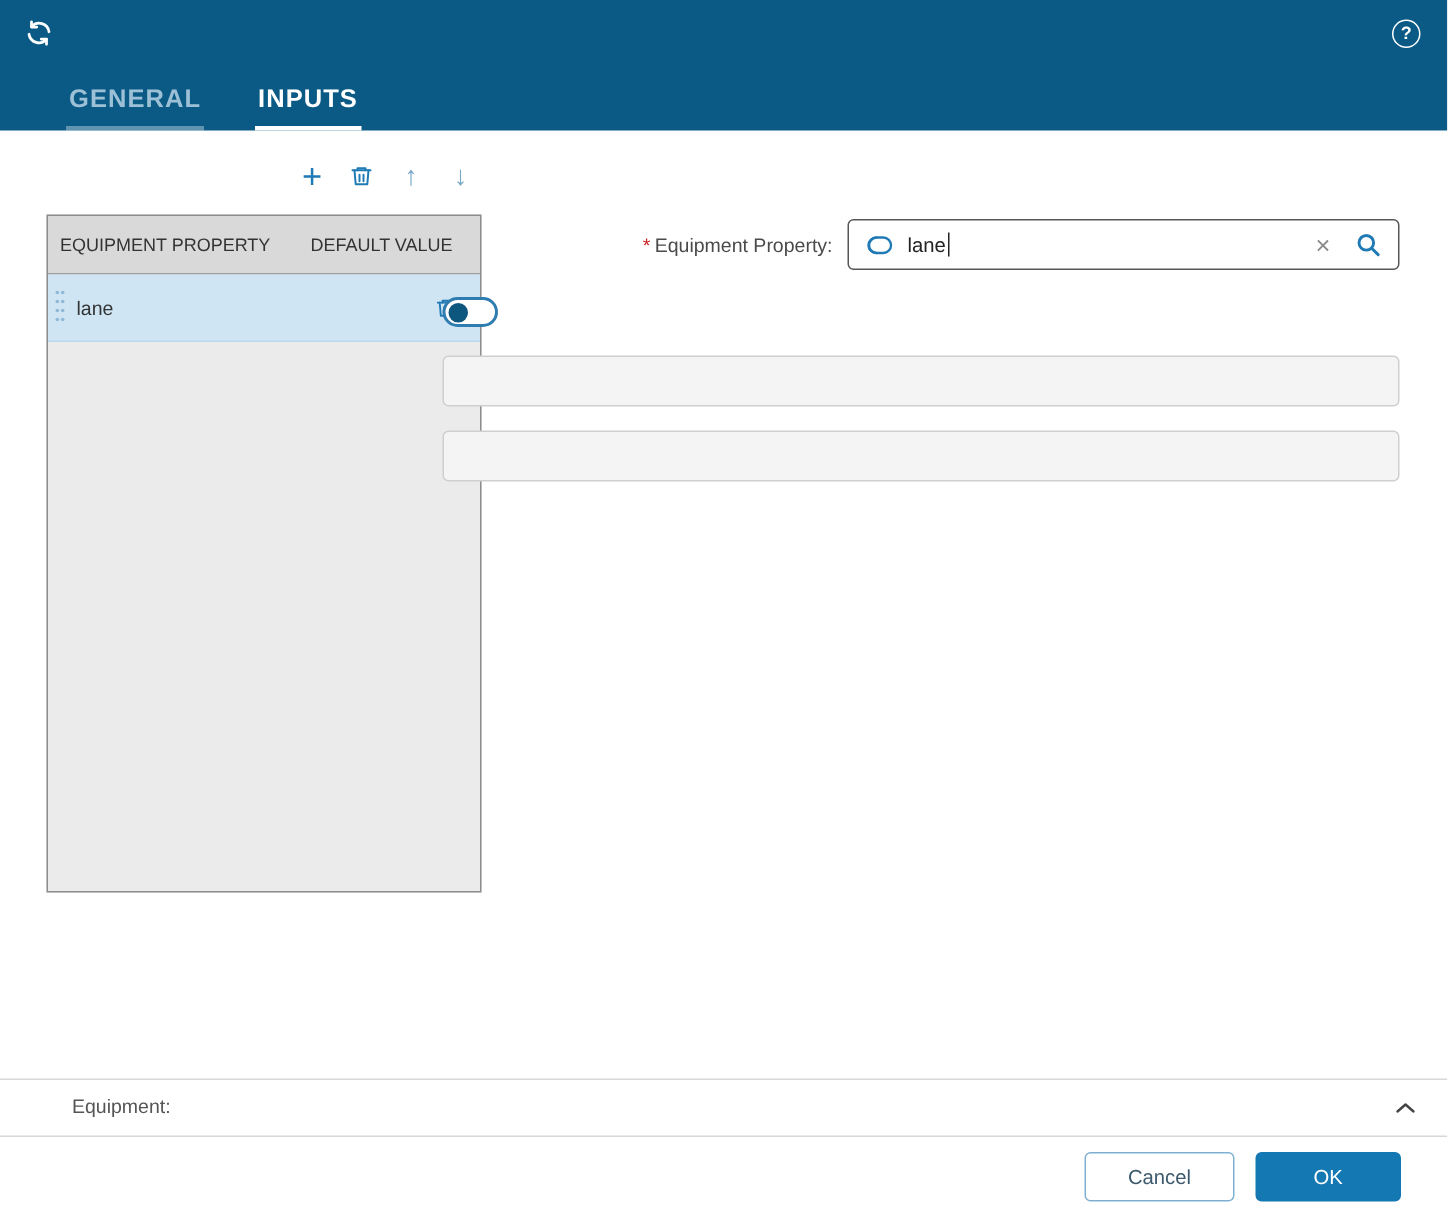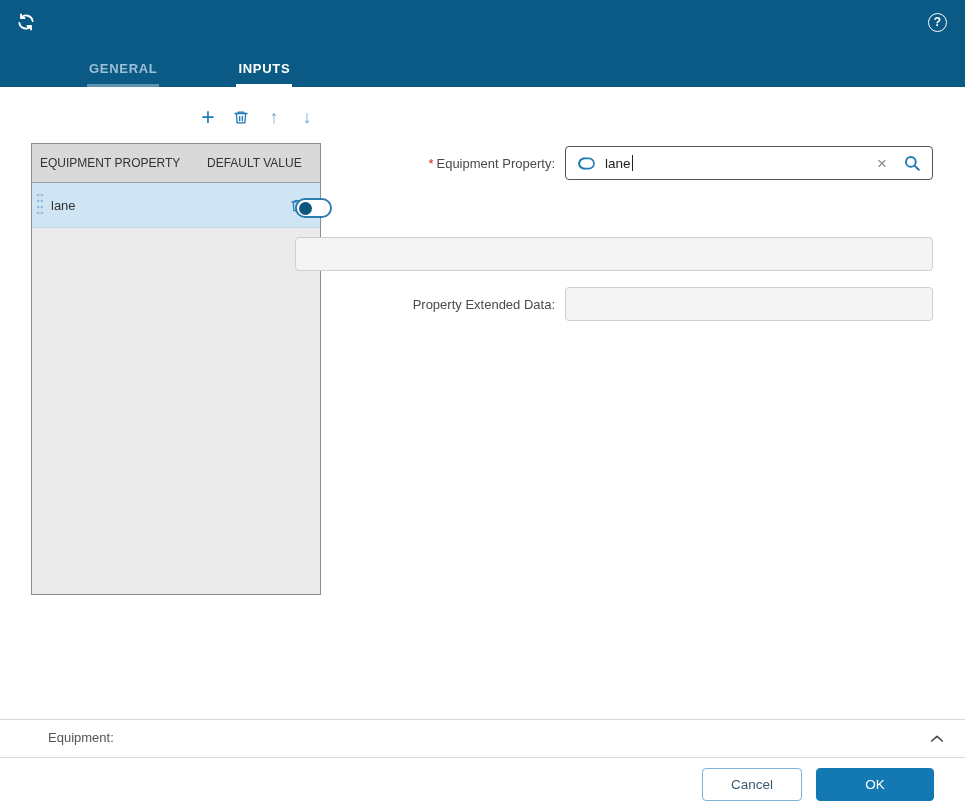--- a/index.html
+++ b/index.html
@@ -14,22 +14,22 @@
   .header-row { display:flex; align-items:center; padding:12px 18px 0 16px; }
   .sync-icon { width:20px; height:20px; margin-right:11px; display:flex; align-items:center; }
   .dialog-title { font-size:15px; font-weight:600; letter-spacing:.2px; }
   .help-btn {
     margin-left:auto; width:19px; height:19px; border:1.5px solid #fff; border-radius:50%;
     display:flex; align-items:center; justify-content:center;
     font-size:12px; font-weight:700; cursor:pointer;
   }
   .tabs { position:absolute; left:44px; bottom:0; display:flex; gap:34px; }
   .tab {
-    padding:8px 2px 8px; font-size:13px; font-weight:700; letter-spacing:.7px;
-    color:#9cc0d6; border-bottom:3px solid transparent; cursor:pointer;margin-left:43px;
+    padding:8px 2px 8px; font-size:17px; font-weight:700; letter-spacing:.7px;
+    color:#9cc0d6; border-bottom:3px solid transparent; cursor:pointer;
   }
   .tab.inactive { border-bottom-color:rgba(255,255,255,.35); }
   .tab.active { color:#ffffff; border-bottom-color:#ffffff; }
 
   
   .toolbar {
     position:absolute; left:31px; top:103px; width:290px; height:28px;
     display:flex; align-items:center; gap:15px; padding-left:168px;
   }
   .tb-btn { width:18px; height:22px; display:flex; align-items:center; justify-content:center; cursor:pointer; }
@@ -92,21 +92,21 @@
   .comments-label { position:absolute; left:48px; top:730px; font-size:13px; color:#555; }
   .collapse-btn { position:absolute; right:20px; top:731px; width:16px; height:16px; color:#444; cursor:pointer; }
   .divider2 { position:absolute; left:0; right:0; top:757px; border-top:1px solid #d8d8d8; }
 
   .footer { position:absolute; right:31px; top:768px; display:flex; gap:14px; }
   .btn {
     height:33px; border-radius:4px; font-size:13.5px;
     display:flex; align-items:center; justify-content:center; cursor:pointer;
   }
   .btn-cancel { width:100px; background:#ffffff; border:1px solid #7fb0d4; color:#3d5a6e; }
-  .btn-ok { width:118px; background:#1478b2; border:1px solid #1478b2; color:#ffffff; }
+  .btn-ok { width:97px; background:#1478b2; border:1px solid #1478b2; color:#ffffff; }
 
   svg { display:block; }
 </style>
 </head>
 <body>
 
 <div class="app">
 
   <div class="header">
     <div class="header-row">
@@ -206,21 +206,20 @@
       </div>
     </div>
 
     <div class="frow">
       <div class="fcontrol">
         <div class="input-disabled" aria-label="Default Value:"></div>
       </div>
     </div>
 
     <div class="frow">
-      <div class="flabel">Property Extended Data:</div>
       <div class="fcontrol">
         <div class="input-disabled" aria-label="Property Extended Data:"></div>
       </div>
     </div>
 
   </div>
 
   <div class="divider1"></div>
   <div class="comments-label">Equipment:</div>
   <span class="collapse-btn">

